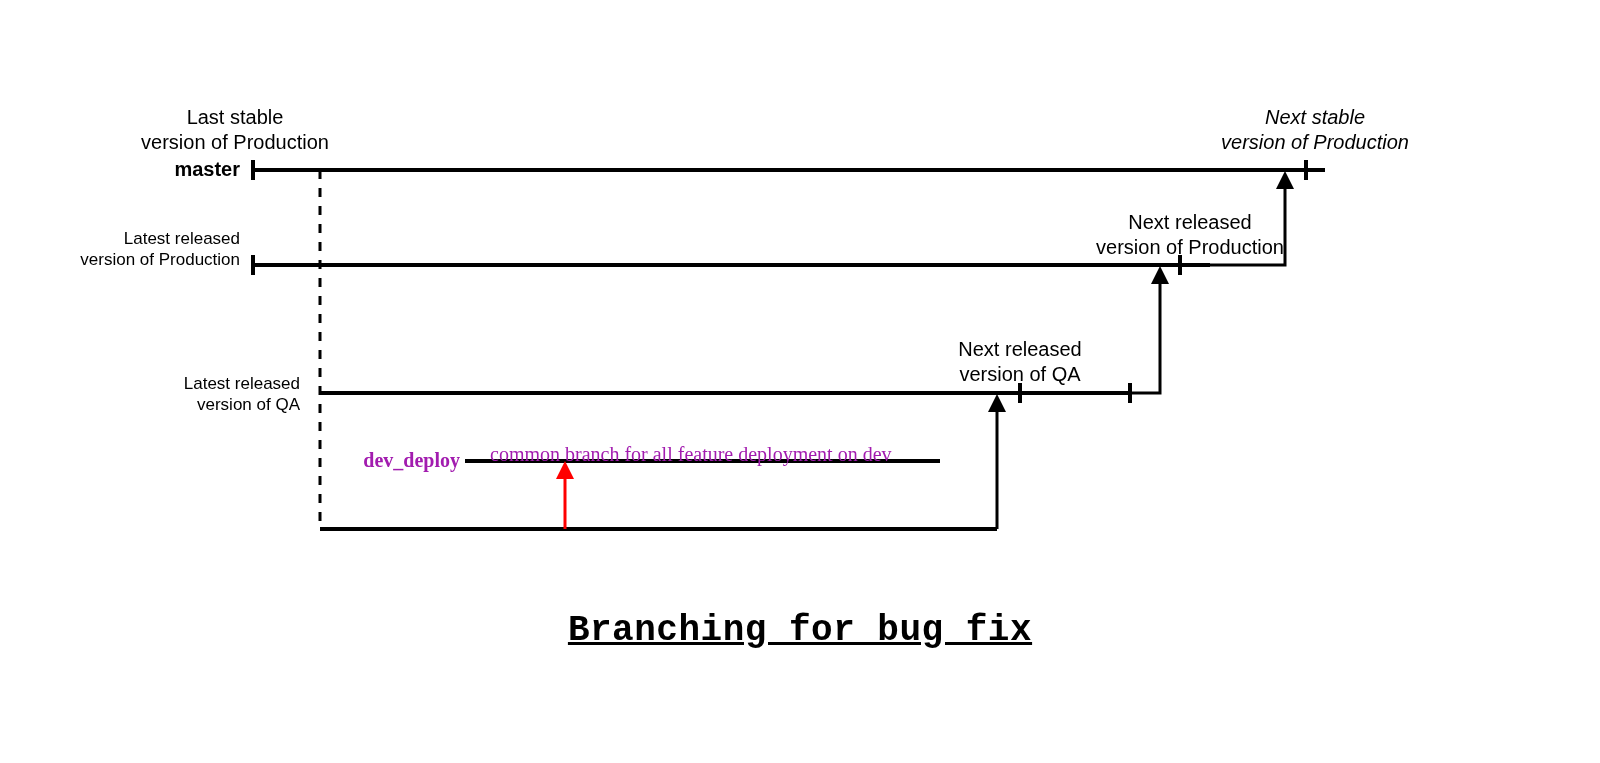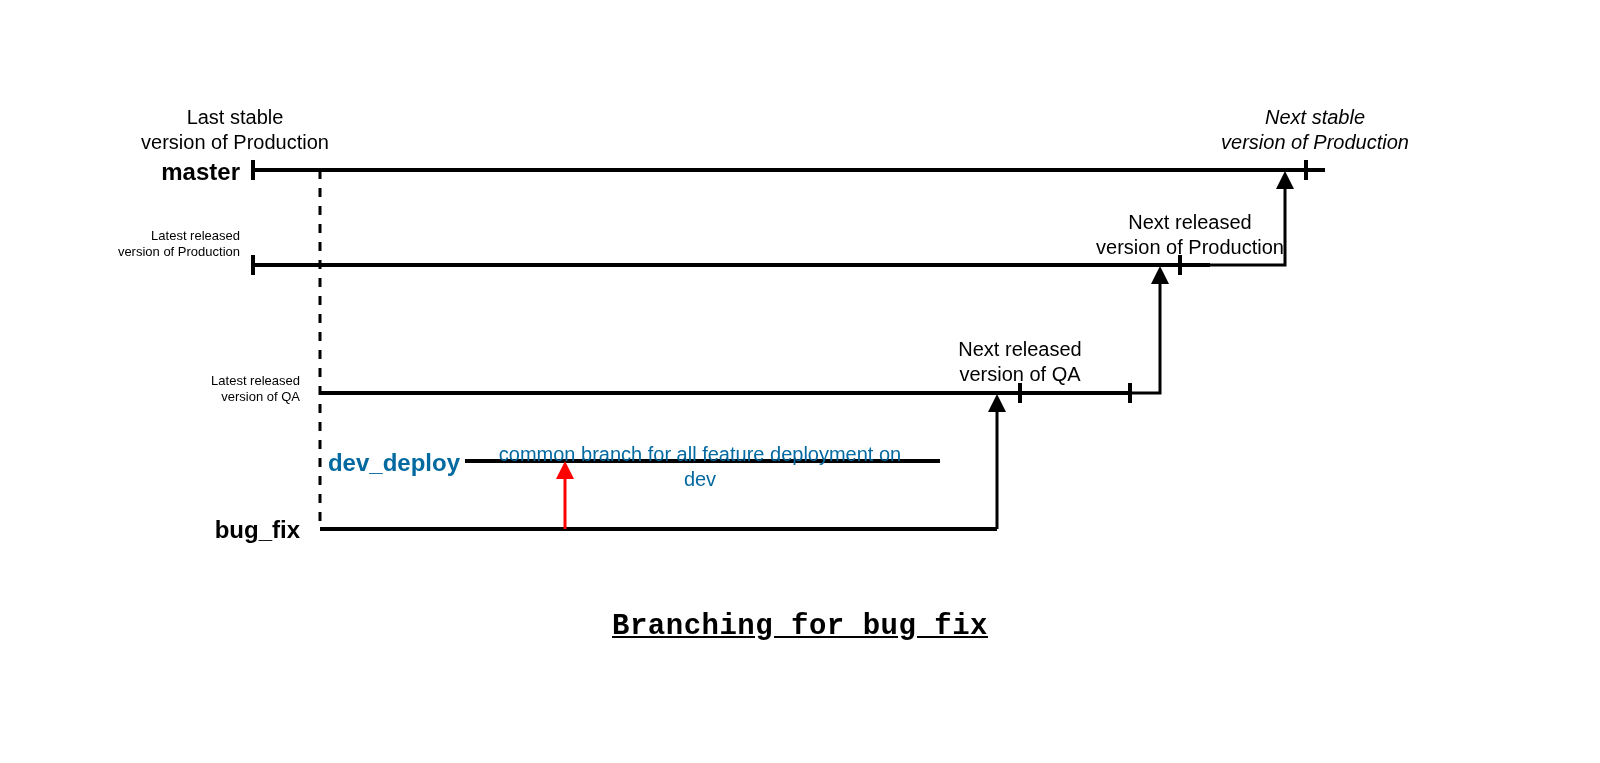--- a/index.html
+++ b/index.html
@@ -12,47 +12,47 @@
     color: #000000;
     overflow: hidden;
   }
   svg {
     position: absolute;
     top: 0;
     left: 0;
   }
   .abs {
     position: absolute;
-    text-align: center;
   }
   .label-right {
     text-align: right;
   }
   .label-center {
     text-align: center;
   }
   .branch-name {
     font-weight: 700;
-    font-size: 24px;
+    font-size: 20px;
   }
   .branch-note {
-    font-size: 13px;
+    font-size: 17px;
     line-height: 1.25;
   }
   .anno {
     font-size: 20px;
     line-height: 1.25;
   }
   .dev-red {
-    color: #0369a1;
+    color: #a21caf;
+    font-family: Liberation Serif, serif;
   }
   .title {
     font-family: "Courier New", Courier, monospace;
     font-weight: 700;
-    font-size: 29px;
+    font-size: 36px;
     text-decoration: underline;
     letter-spacing: 0.5px;
   }
 </style>
 </head>
 <body>
 
 <svg width="1600" height="763" viewBox="0 0 1600 763">
   <defs>
 
@@ -134,18 +134,17 @@
 
 <div class="abs branch-name dev-red label-right" style="left:260px; top:449px; width:200px;">
   <span>dev_deploy</span>
 </div>
 
 <div class="abs anno dev-red" style="left:490px; top:442px; width:420px;">
   <span>common branch for all feature deployment on dev</span>
 </div>
 
 <div class="abs label-right" style="left:60px; top:516px; width:240px;">
-  <div class="branch-name">bug_fix</div>
 </div>
 
 <div class="abs title label-center" style="left:400px; top:610px; width:800px;">
   <span>Branching for bug fix</span>
 </div>
 
 </body></html>

